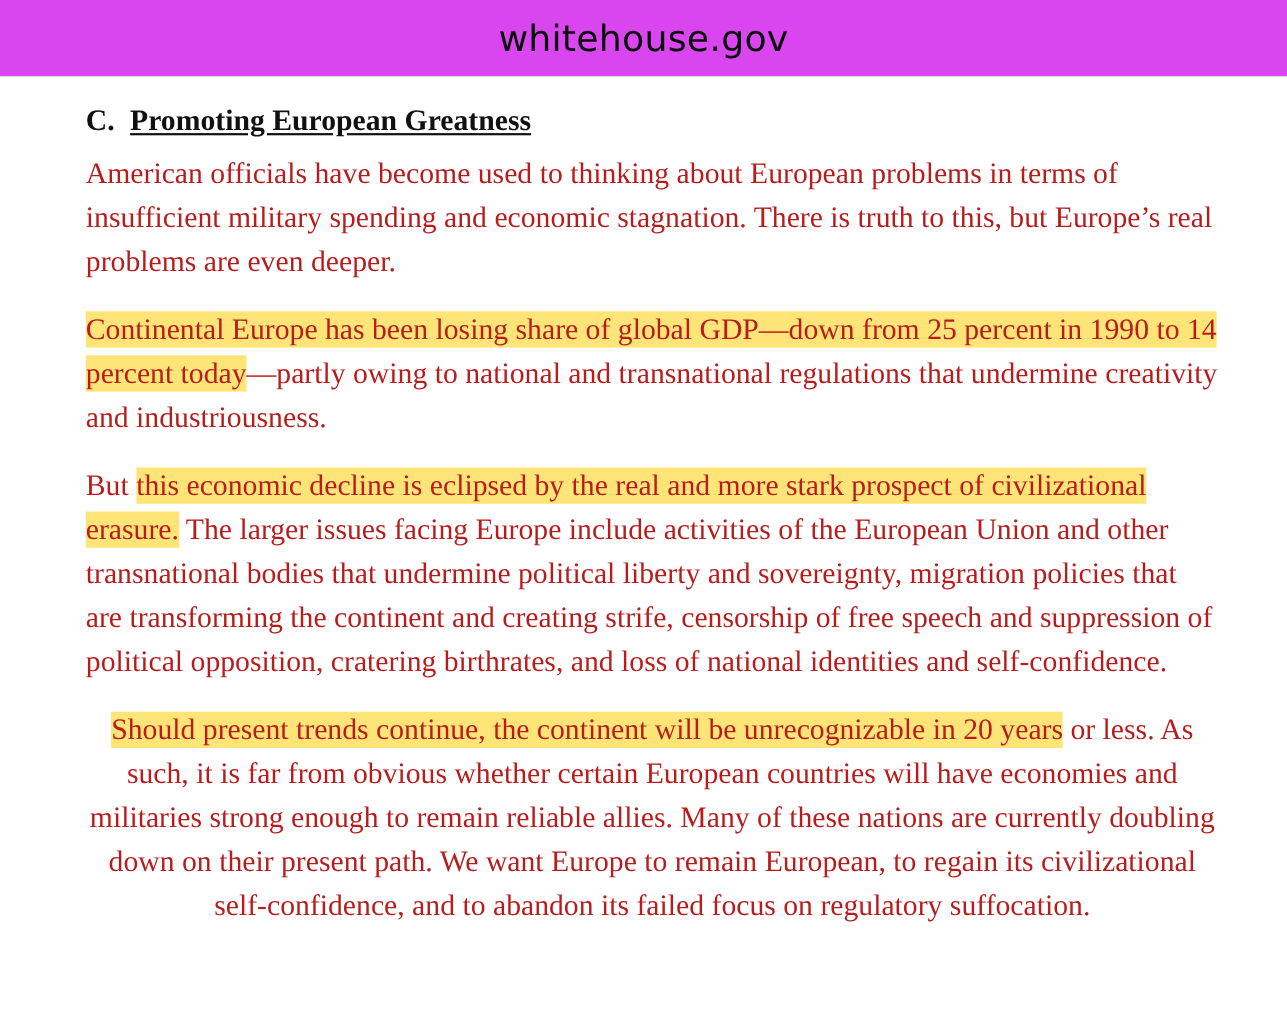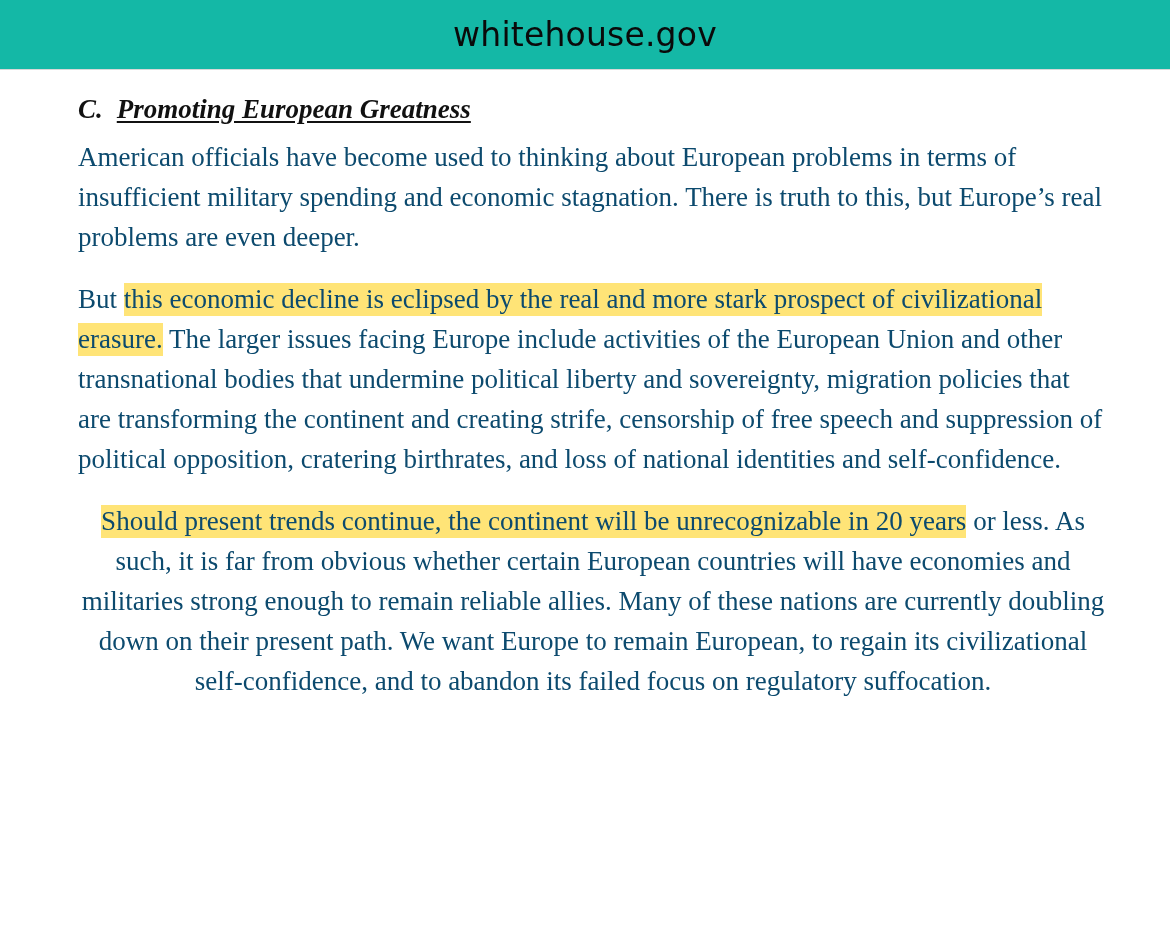--- a/index.html
+++ b/index.html
@@ -15,21 +15,21 @@
   }
   .page {
     position: relative;
     width: 1170px;
     height: 932px;
     background: #ffffff;
     box-sizing: border-box;
   }
   .header-bar {
     height: 70px;
-    background: #14b8a6;
+    background: #d946ef;
     border-bottom: 1px solid #d8d8d8;
     display: flex;
     align-items: center;
     justify-content: center;
     box-sizing: border-box;
   }
   .header-title {
     font-family: "DejaVu Sans", sans-serif;
     font-size: 33px;
     color: #0a0a0a;
@@ -39,33 +39,32 @@
   .doc-body {
     padding: 22px 62px 0 78px;
     box-sizing: border-box;
   }
   .section-heading {
     font-size: 27px;
     color: #111;
     margin: 0 0 10px 0;
     line-height: 1.3;
     white-space: nowrap;
-    font-style: italic;
   }
   .section-letter {
     margin-right: 14px;
   }
   .section-title {
     text-decoration: underline;
     text-underline-offset: 3px;
   }
   p.para {
     font-size: 27px;
     line-height: 40px;
-    color: #0c4a6e;
+    color: #b91c1c;
     margin: 0 0 22px 0;
     text-align: left;
   }
   p.para:last-child {
     margin-bottom: 0;
     text-align: center;
   }
   .hl {
     background: #ffe477;
     box-decoration-break: clone;
@@ -83,18 +82,19 @@
   </div>
 
   <div class="doc-body">
 
     <h2 class="section-heading">
       <span class="section-letter">C.</span><span class="section-title">Promoting European Greatness</span>
     </h2>
 
     <div id="paragraph-list">
         <p class="para"><span>American officials have become used to thinking about European problems in terms of insufficient military spending and economic stagnation. There is truth to this, but Europe’s real problems are even deeper.</span></p>
+        <p class="para"><span class="hl">Continental Europe has been losing share of global GDP—down from 25 percent in 1990 to 14 percent today</span><span>—partly owing to national and transnational regulations that undermine creativity and industriousness.</span></p>
         <p class="para"><span>But </span><span class="hl">this economic decline is eclipsed by the real and more stark prospect of civilizational erasure.</span><span> The larger issues facing Europe include activities of the European Union and other transnational bodies that undermine political liberty and sovereignty, migration policies that are transforming the continent and creating strife, censorship of free speech and suppression of political opposition, cratering birthrates, and loss of national identities and self-confidence.</span></p>
         <p class="para"><span class="hl">Should present trends continue, the continent will be unrecognizable in 20 years</span><span> or less. As such, it is far from obvious whether certain European countries will have economies and militaries strong enough to remain reliable allies. Many of these nations are currently doubling down on their present path. We want Europe to remain European, to regain its civilizational self-confidence, and to abandon its failed focus on regulatory suffocation.</span></p>
       </div>
 
   </div>
 </div>
 
 </body></html>

